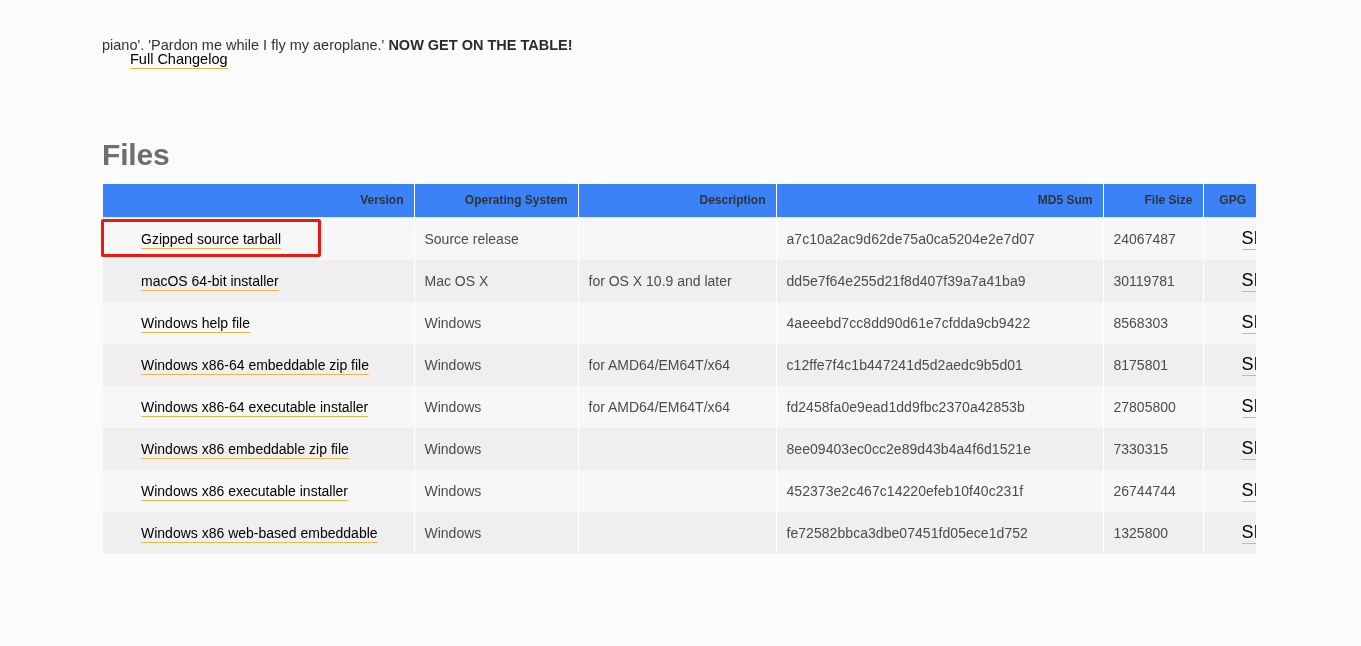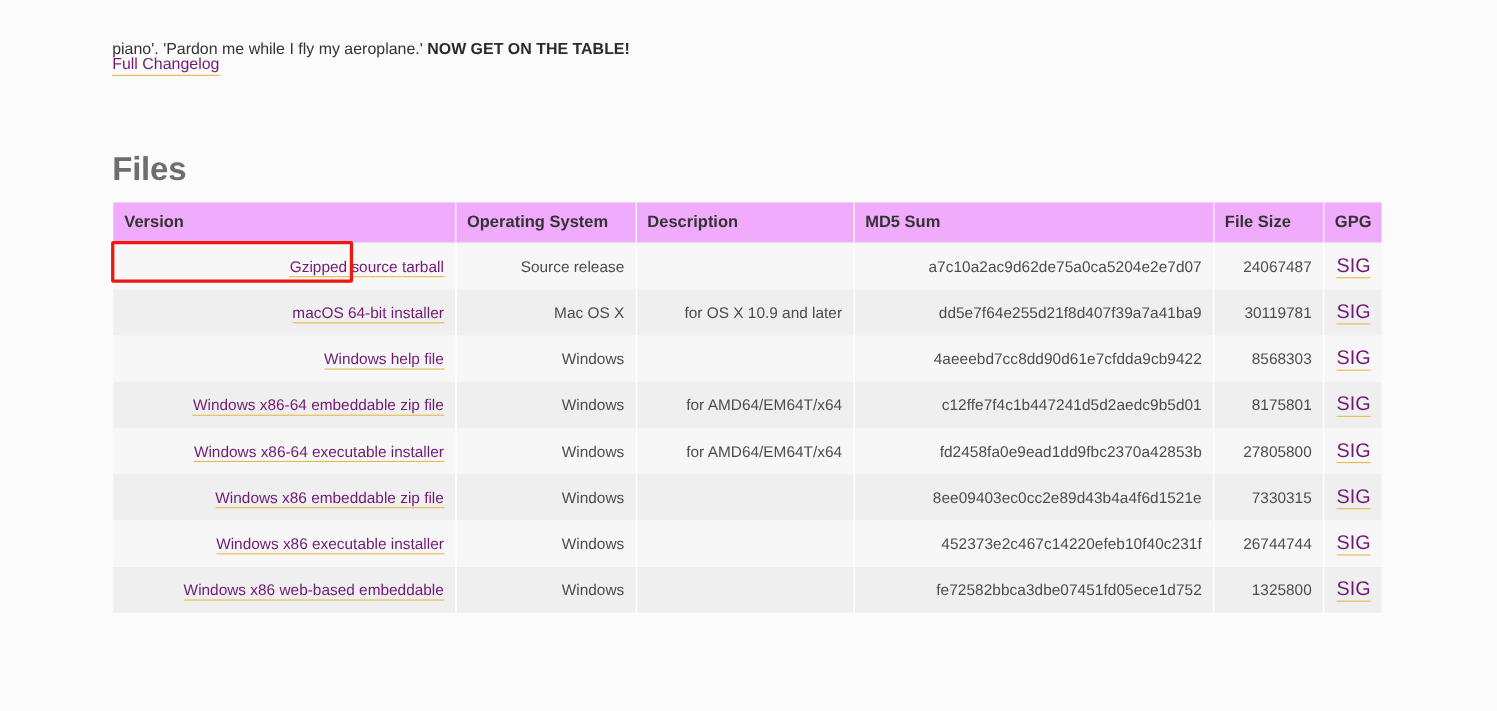--- a/index.html
+++ b/index.html
@@ -35,25 +35,26 @@
   }
 
   .changelog-link-wrap {
     position: absolute;
     left: 102px;
     top: 49px;
     font-size: 14.5px;
     line-height: 20px;
   }
   a.pylink {
-    color: #701a75;
+    color: #000000;
     text-decoration: none;
     border-bottom: 1px solid #e8b84b;
     padding-bottom: 1px;
     cursor: pointer;
+    margin-left: 28px;
   }
 
   
   .section-title {
     position: absolute;
     left: 102px;
     top: 113px;
     font-size: 30px;
     font-weight: bold;
     color: #6e6e6e;
@@ -75,41 +76,40 @@
     table-layout: fixed;
   }
   table.files col.c-version { width: 311px; }
   table.files col.c-os      { width: 164px; }
   table.files col.c-desc    { width: 198px; }
   table.files col.c-md5     { width: 327px; }
   table.files col.c-size    { width: 100px; }
   table.files col.c-gpg     { width: 53px; }
 
   table.files thead th {
-    background: #f0abfc;
-    text-align: left;
+    background: #3b82f6;
+    text-align: right;
     font-weight: bold;
-    font-size: 15px;
+    font-size: 12px;
     color: #333333;
     padding: 9px 10px 10px 10px;
     border-right: 1px solid #ffffff;
     border-bottom: 1px solid #e3e3e3;
     white-space: nowrap;
   }
   table.files thead th:last-child { border-right: none; }
 
   table.files tbody td {
     padding: 10px 10px 11px 10px;
     border-right: 1px solid #ffffff;
     vertical-align: middle;
     white-space: nowrap;
     overflow: hidden;
     font-size: 14px;
     color: #4c4c4c;
-    text-align: right;
   }
   table.files tbody td:last-child { border-right: none; }
   table.files tbody tr:nth-child(odd)  td { background: #f7f7f7; }
   table.files tbody tr:nth-child(even) td { background: #efefef; }
 
   td.md5 { font-size: 13.5px; color: #4c4c4c; letter-spacing: 0.05px; }
   td.size { color: #4c4c4c; }
   td.gpg a.pylink { font-size: 18px; }
 
   

